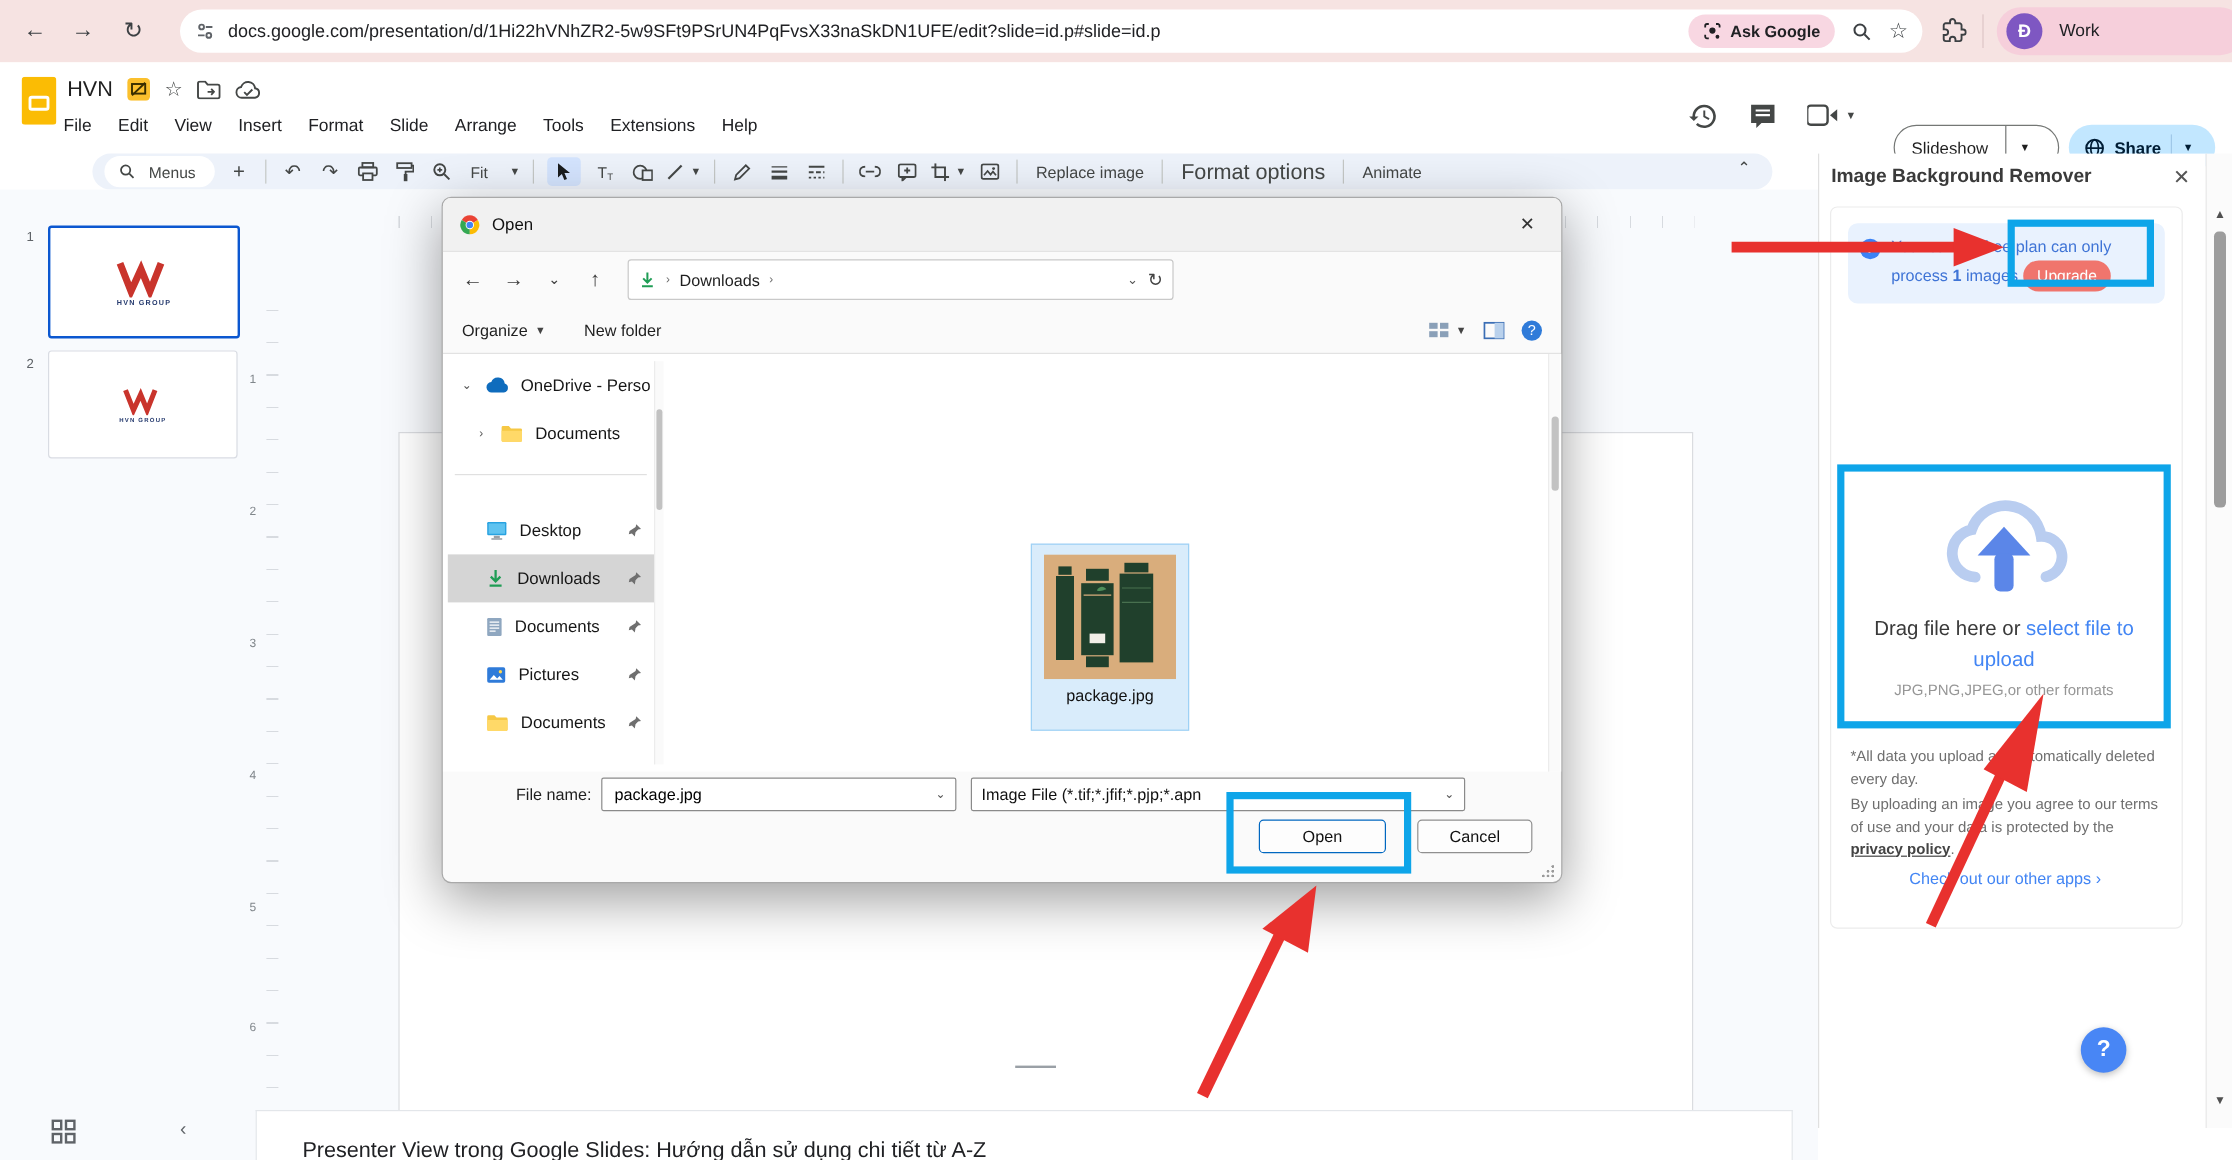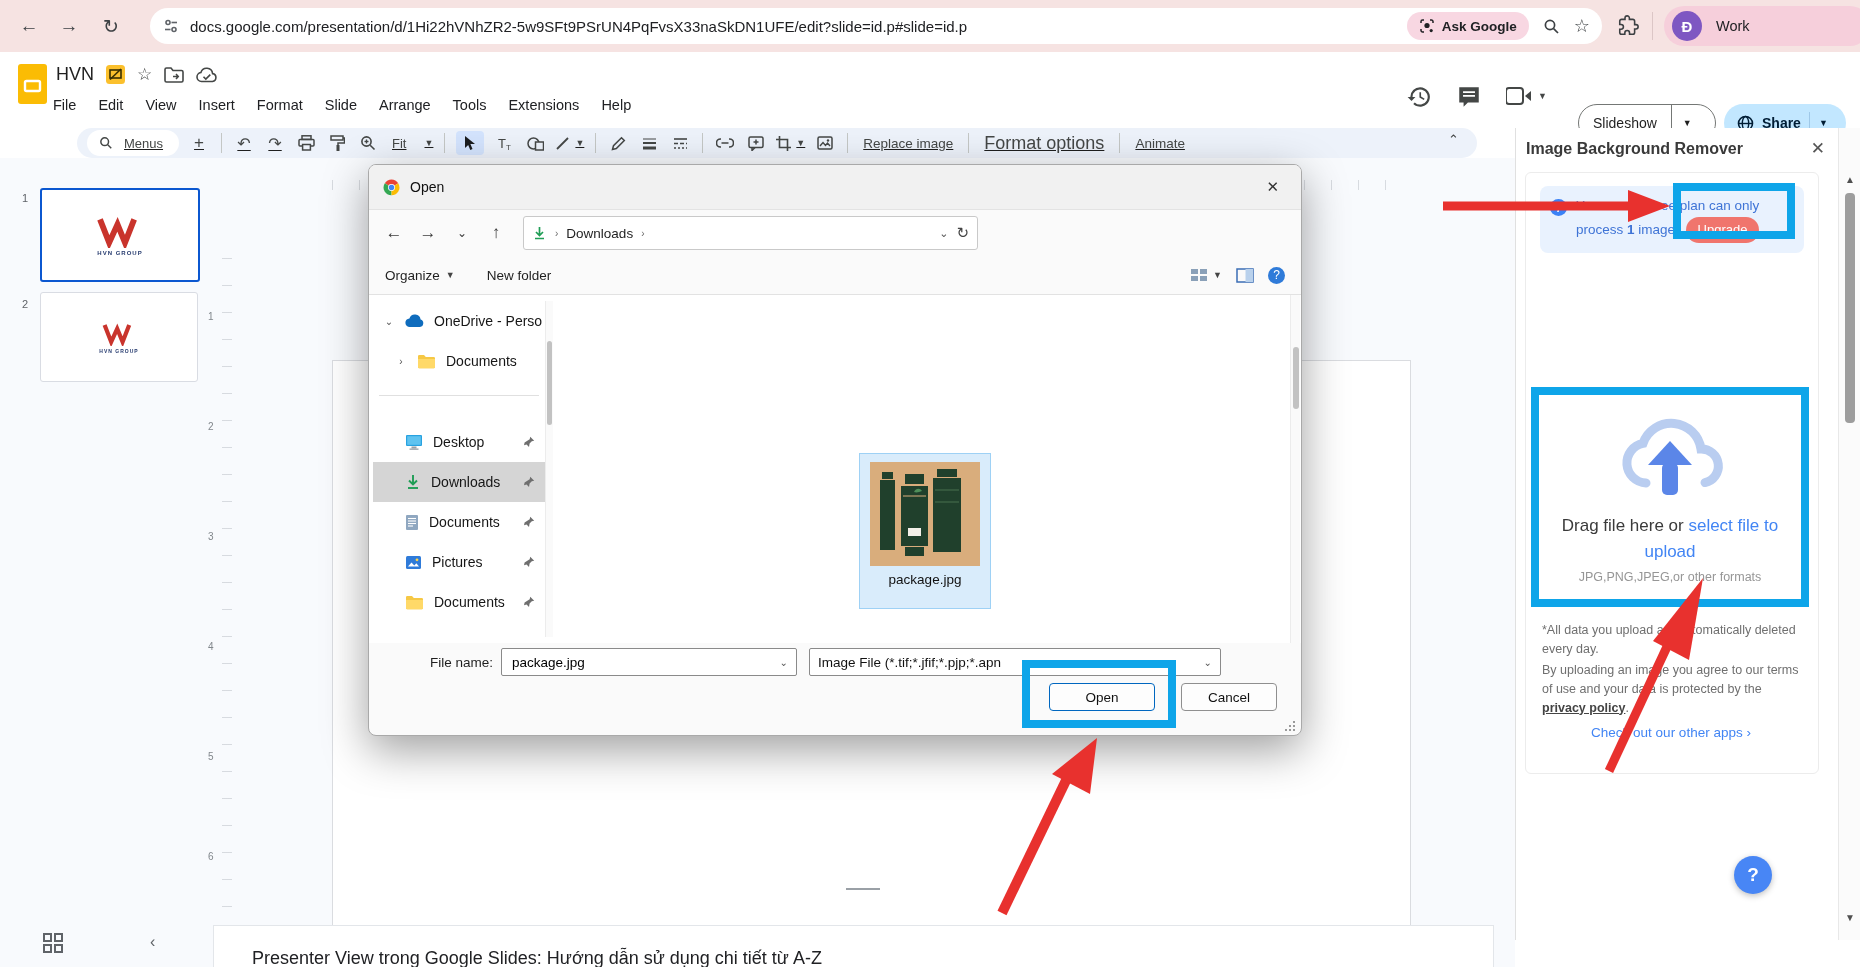--- a/index.html
+++ b/index.html
@@ -22,21 +22,21 @@
   .avatar{width:30px;height:30px;border-radius:50%;background:#7e57c2;color:#fff;display:flex;
           align-items:center;justify-content:center;font-size:15px;font-weight:700;}
   
   .sheader{left:0;top:52px;width:1860px;height:76px;background:#fff;}
   .doctitle{font-size:18px;color:#1f1f1f;}
   .menubar{display:flex;gap:4px;font-size:14.5px;color:#202124;}
   .menubar .mi{padding:3px 9px;border-radius:6px;cursor:default;}
   .pillbtn{height:38px;border-radius:19px;display:flex;align-items:center;box-sizing:border-box;font-size:14px;}
   
   .toolbar{left:77px;top:128px;width:1400px;height:30px;background:#edf2fa;border-radius:20px;
-           display:flex;align-items:center;padding:4px 10px;box-sizing:border-box;gap:9px;text-decoration:underline;}
+           display:flex;align-items:center;padding:4px 10px;box-sizing:border-box;gap:9px;}
   .tdiv{width:1px;height:20px;background:#c4c7c5;margin:0 2px;}
   .tic{display:flex;align-items:center;justify-content:center;min-width:22px;height:24px;border-radius:4px;color:#444746;}
   .tlabel{font-size:13px;color:#444746;padding:0 4px;}
   .caret{font-size:9px;color:#444746;}
   
   .canvas{left:0;top:158px;width:1515px;height:809px;background:#f8fafd;}
   .thumbbox{background:#fff;border:1px solid #d9dce3;border-radius:3px;display:flex;flex-direction:column;
             align-items:center;justify-content:center;}
   .slidearea{left:332px;top:202px;width:1079px;height:610px;background:#fff;border:1px solid #dadce0;box-sizing:border-box;}
   .rulernum{position:absolute;font-size:10px;color:#80868b;}
@@ -64,21 +64,21 @@
   
   .panel{left:1515px;top:128px;width:323px;height:812px;background:#fff;border-left:1px solid #e0e0e0;box-sizing:border-box;}
   .ptitle{font-size:16px;font-weight:700;color:#3a3a3a;}
   .ptab{font-size:14.5px;}
   .banner{background:#e9f2fe;border-radius:8px;display:flex;padding:10px 10px;gap:9px;box-sizing:border-box;}
   .banner .btxt{font-size:13.5px;color:#3f74d6;line-height:1.55;}
   .upgrade{background:#f0756d;color:#fff;border-radius:13px;padding:3px 12px;font-size:13px;display:inline-block;}
   .dropzone-text{font-size:17px;color:#3a3a3a;text-align:center;line-height:1.5;}
   .bluelink{color:#4285f4;}
   .fineprint{font-size:12.5px;color:#6f6f6f;line-height:1.5;}
-  .redbox{border:8px solid #0ea5e9;box-sizing:border-box;}
+  .redbox{border:6px solid #0ea5e9;box-sizing:border-box;}
   .helpfab{width:38px;height:38px;border-radius:50%;background:#4886f5;color:#fff;display:flex;align-items:center;
            justify-content:center;font-size:19px;font-weight:700;box-shadow:0 2px 6px rgba(0,0,0,.25);}
   
   .vscroll{background:#fafafa;border-left:1px solid #ececec;}
   .thumbbar{background:#c2c2c2;border-radius:4px;}
   .logo-group-label{font-size:6px;letter-spacing:1px;color:#253a6e;font-weight:700;margin-top:2px;}
 </style>
 </head>
 <body>
 

